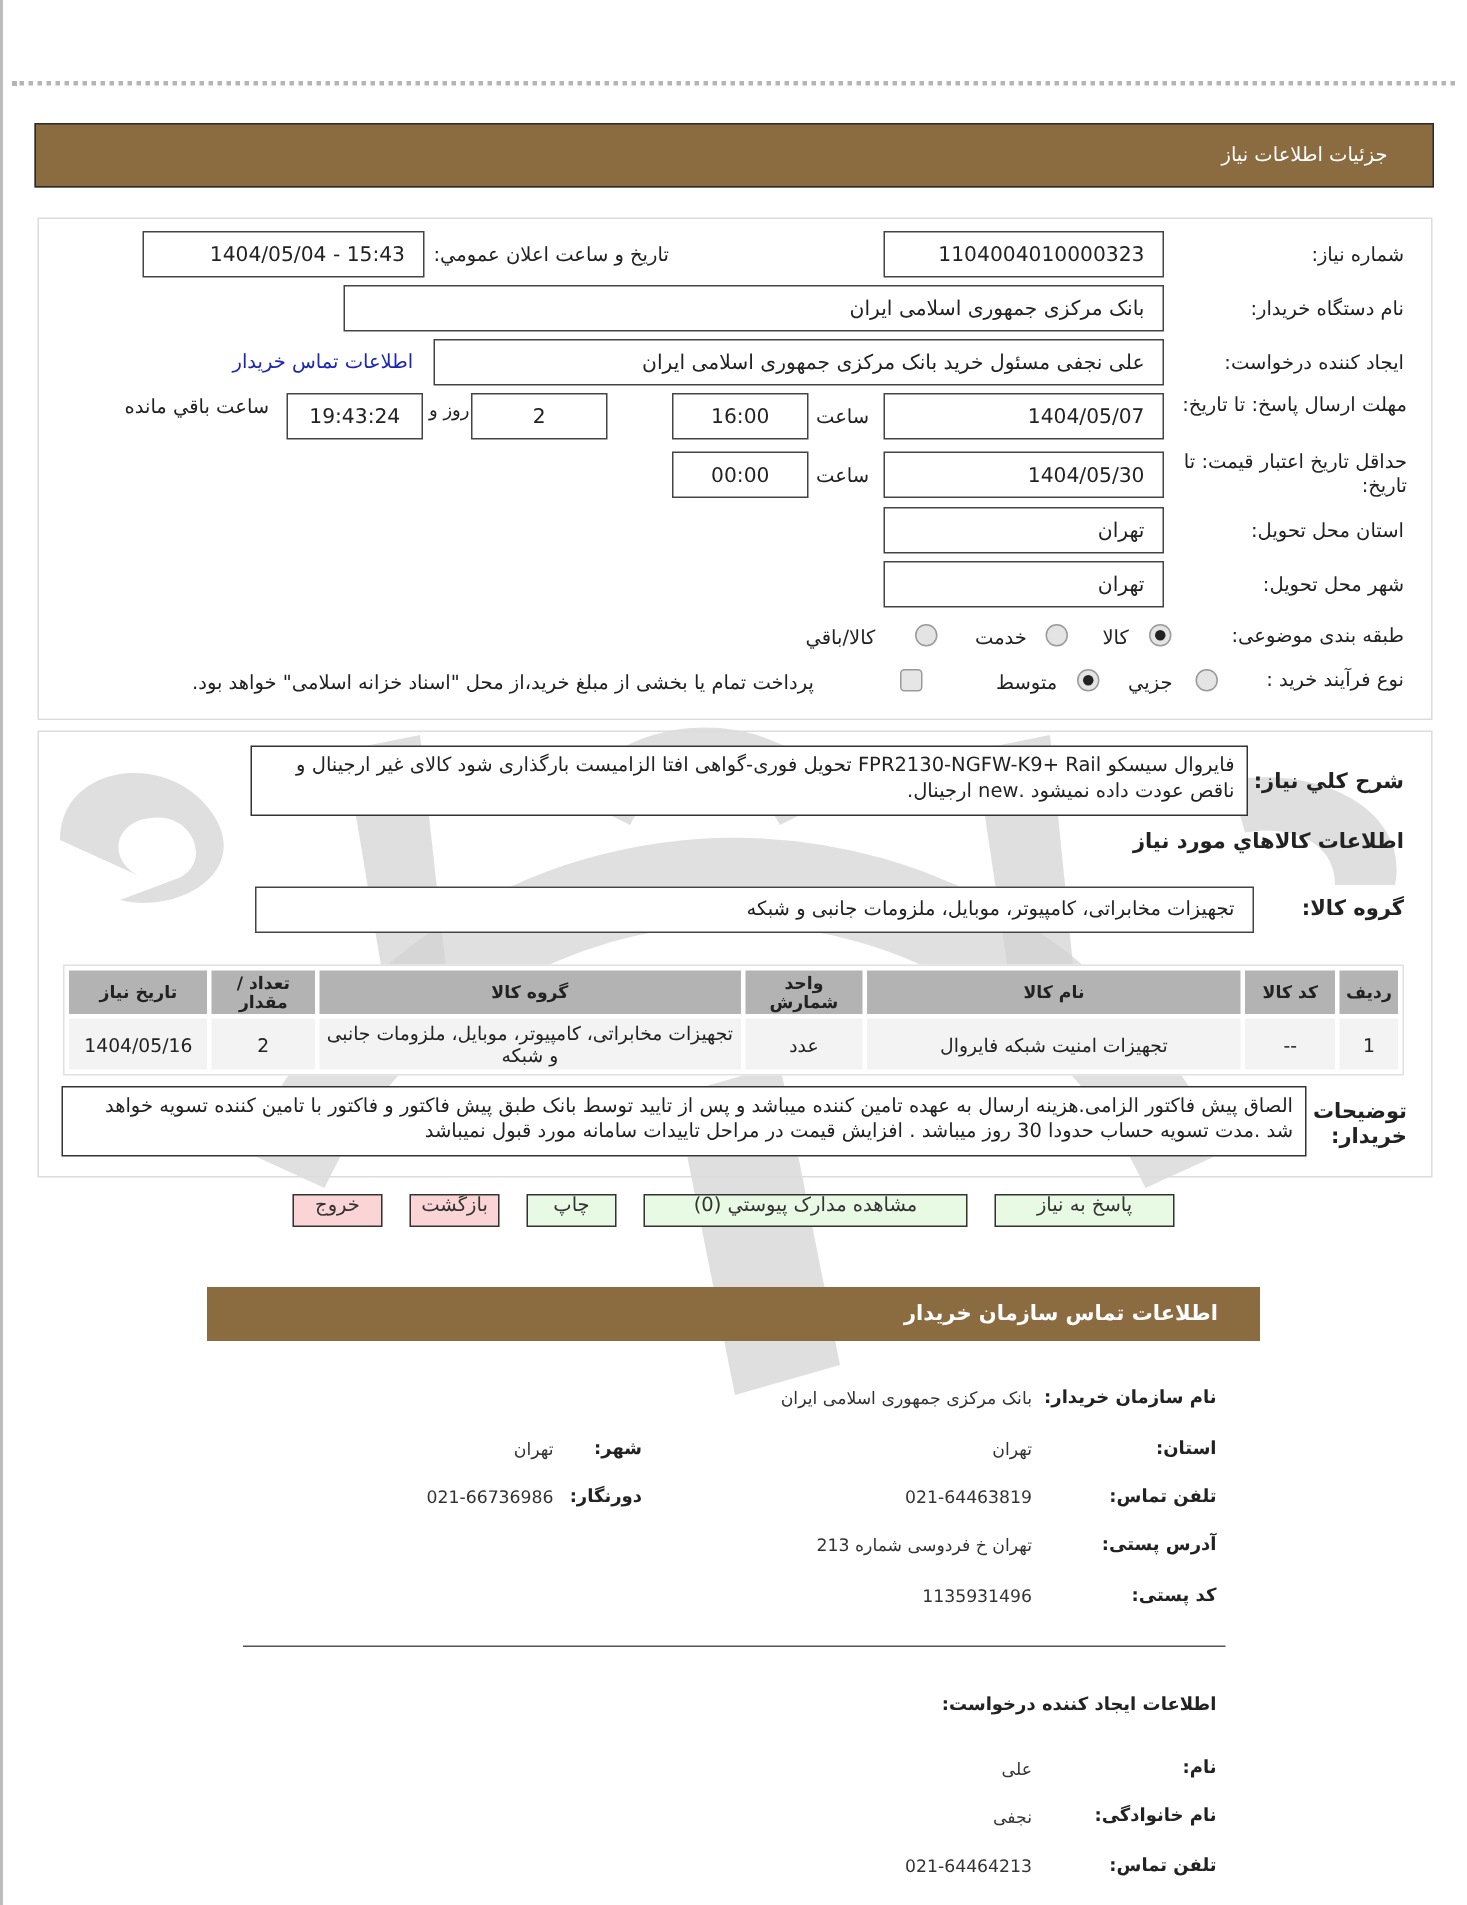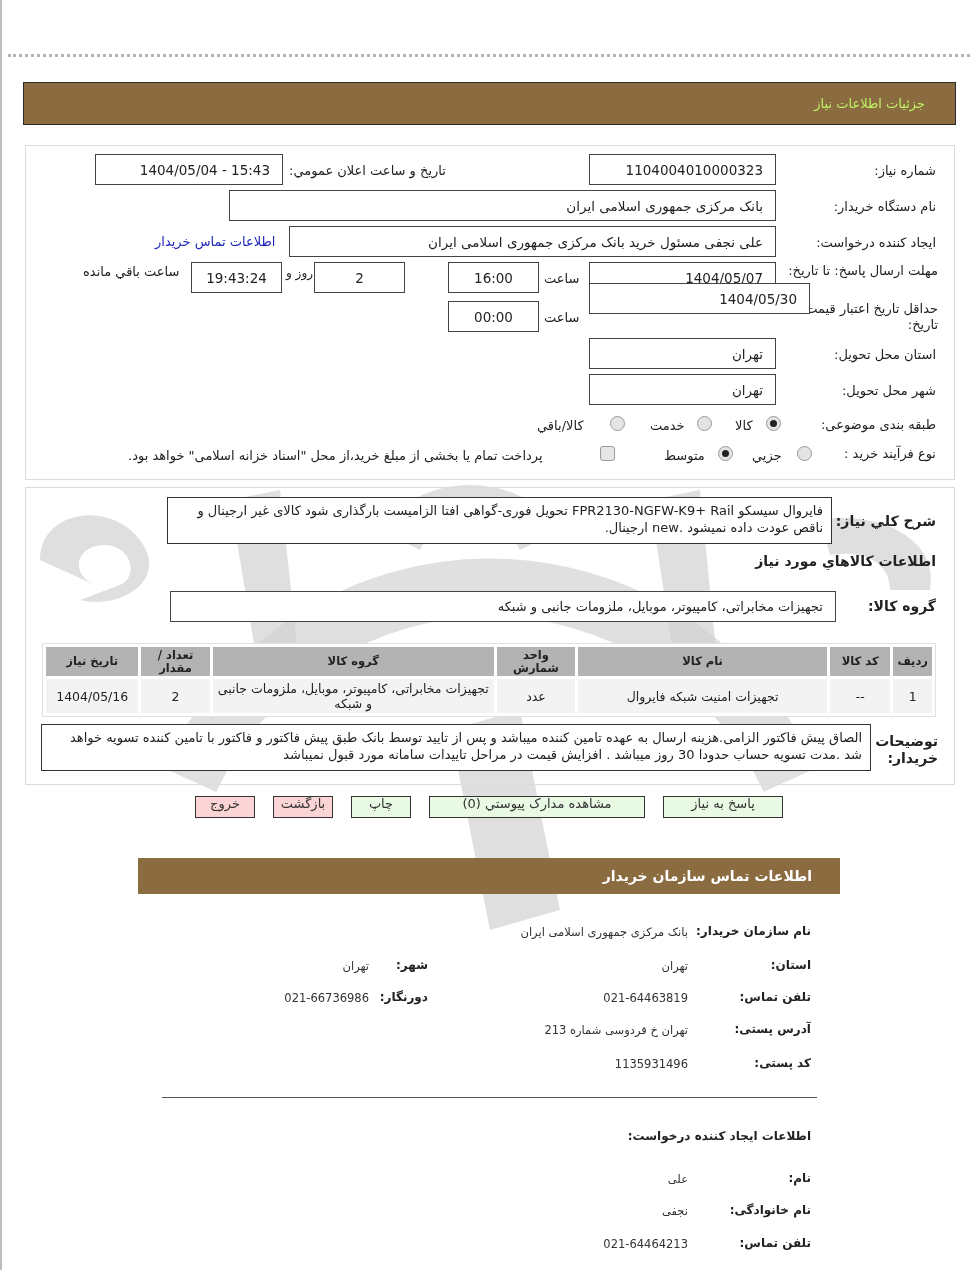--- a/index.html
+++ b/index.html
@@ -7,21 +7,21 @@
   body {
     width: 978px; height: 1270px; overflow: hidden; position: relative;
     background: #ffffff; font-family: "DejaVu Sans", sans-serif; font-size: 13px; color: #222;
   }
   .left-rule { position: absolute; left: 0; top: 0; width: 2px; height: 1270px; background: #bdbdbd; }
   .dotted-rule { position: absolute; left: 8px; top: 54px; width: 962px; height: 0; border-top: 3px dotted #b5b5b5; }
   .watermark { position: absolute; left: 0; top: 350px; width: 978px; height: 600px; pointer-events: none; z-index: 0; }
   .abs { position: absolute; z-index: 1; }
   .header-bar {
     position: absolute; left: 23px; top: 82px; width: 933px; height: 43px;
-    background: #8b6b40; border: 1px solid #2a2a2a; color: #bef264;
+    background: #8b6b40; border: 1px solid #2a2a2a; color: #ffffff;
     display: flex; align-items: center; padding-right: 30px; font-size: 13px; z-index: 1;
   }
   .panel { position: absolute; border: 1px solid #dcdcdc; background: transparent; z-index: 1; }
   .lbl { position: absolute; font-size: 13px; color: #222; white-space: nowrap; line-height: 16px; }
   .lbl.wrap { white-space: normal; }
   .field {
     position: absolute; border: 1px solid #444; background: #fff; height: 31px;
     font-size: 13.5px; color: #222; display: flex; align-items: center; padding: 0 12px;
     white-space: nowrap; overflow: hidden;
   }
@@ -96,21 +96,21 @@
 <span class="lbl wrap abs" style="right:40px; top:263px; width:150px;">مهلت ارسال پاسخ: تا تاریخ:</span>
 <div class="field ltrnum abs" style="left:589px; top:262px; width:187px;">1404/05/07</div>
 <span class="lbl abs" style="left:544px; top:271px;">ساعت</span>
 <div class="field center abs" style="left:448px; top:262px; width:91px;">16:00</div>
 <div class="field center abs" style="left:314px; top:262px; width:91px;">2</div>
 <span class="lbl abs" style="left:286px; top:265px; font-size:12px;">روز و</span>
 <div class="field center abs" style="left:191px; top:262px; width:91px;">19:43:24</div>
 <span class="lbl abs" style="left:83px; top:264px;">ساعت باقي مانده</span>
 
 <span class="lbl wrap abs" style="right:40px; top:301px; width:155px;">حداقل تاریخ اعتبار قیمت: تا تاریخ:</span>
-<div class="field ltrnum abs" style="left:589px; top:283px; width:221px;">1404/05/30</div>
+<div class="field ltrnum abs" style="left:589px; top:301px; width:187px;">1404/05/30</div>
 <span class="lbl abs" style="left:544px; top:310px;">ساعت</span>
 <div class="field center abs" style="left:448px; top:301px; width:91px;">00:00</div>
 
 <span class="lbl abs" style="right:42px; top:347px;">استان محل تحویل:</span>
 <div class="field abs" style="left:589px; top:338px; width:187px;">تهران</div>
 
 <span class="lbl abs" style="right:42px; top:383px;">شهر محل تحویل:</span>
 <div class="field abs" style="left:589px; top:374px; width:187px;">تهران</div>
 
 <span class="lbl abs" style="right:42px; top:417px;">طبقه بندی موضوعی:</span>

